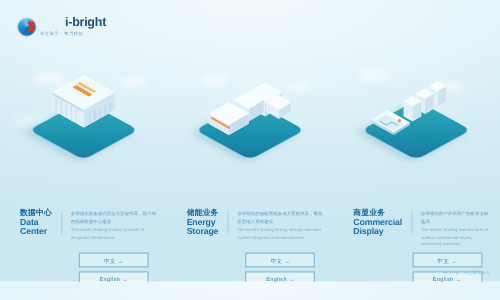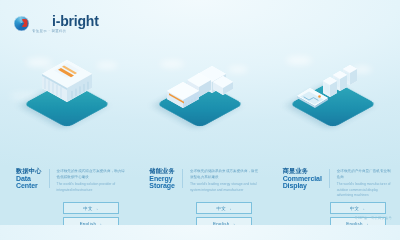--- a/index.html
+++ b/index.html
@@ -40,21 +40,21 @@
     content: "";
     position: absolute;
     right: 1.5px; top: 3px;
     width: 6px; height: 8px;
     background: #d8372c;
     border-radius: 1px 3px 3px 1px;
     clip-path: polygon(0 0, 100% 0, 100% 100%, 0 100%, 45% 55%);
   }
   .logo-text { display: flex; flex-direction: column; line-height: 1; }
   .logo-name {
-    font-size: 14px; font-weight: 700; letter-spacing: -0.2px;
+    font-size: 10px; font-weight: 700; letter-spacing: -0.2px;
     color: #1d4f7c;
     padding-left: 20px;
   }
   .logo-sub {
     font-size: 3.4px; color: #6f9cbb; letter-spacing: 0.4px;
     margin-top: 1.5px;
   }
 
   
   .columns {

